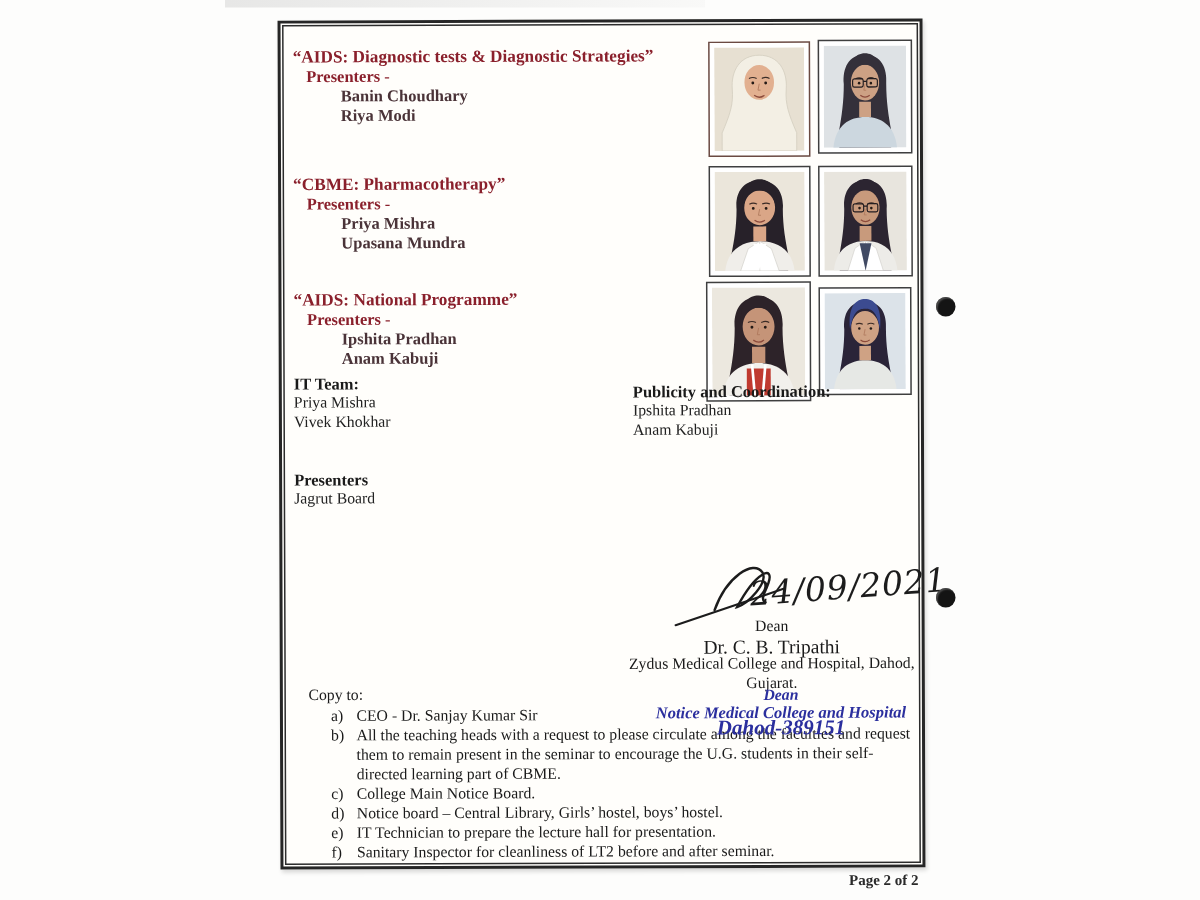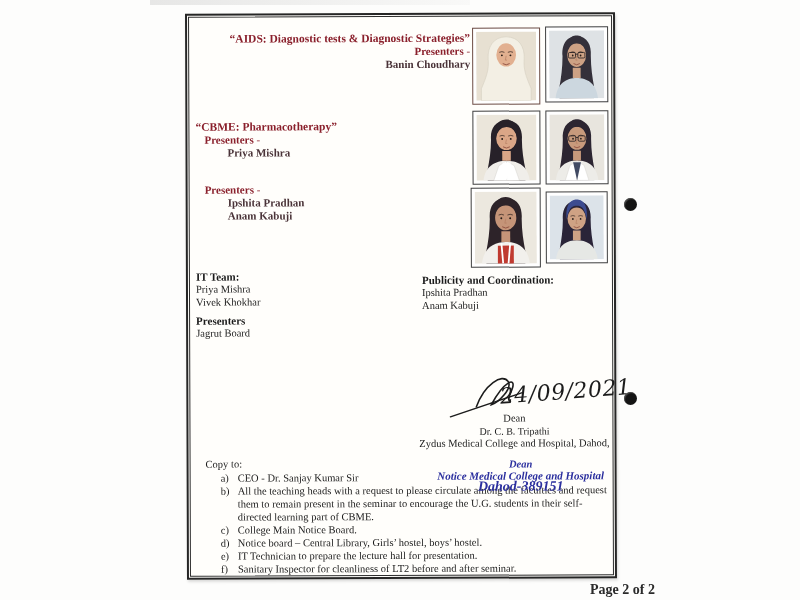--- a/index.html
+++ b/index.html
@@ -15,87 +15,90 @@
     box-sizing:border-box;background:#fffefb;
     border:2px solid #262626;
     transform:rotate(-0.2deg);
     box-shadow:1px 2px 3px rgba(0,0,0,0.15);
   }
   .page-inner{position:absolute;inset:1px;border:1px solid #2c2c2c;pointer-events:none;}
 
   
   .sections{position:absolute;left:8px;top:16px;width:275px;}
   .section{line-height:13px;}
-  .section:nth-child(1){margin-bottom:48px;text-align:right;}
+  .section:nth-child(1){margin-bottom:32px;}
   .section:nth-child(2){margin-bottom:24px;}
   .section-title{color:#8a202c;font-weight:bold;font-size:11.5px;line-height:14px;}
   .presenters-label{color:#8a202c;font-weight:bold;font-size:11px;margin-left:9px;line-height:13px;}
   .presenter-name{color:#4a3338;font-weight:bold;font-size:11px;margin-left:32px;line-height:13px;}
 
   .team{position:absolute;font-size:10.5px;line-height:12.5px;}
-  .team-it{left:8px;top:254px;}
+  .team-it{left:8px;top:234px;}
   .team-photo{left:8px;top:298px;}
-  .team-pub{left:234px;top:258px;}
+  .team-pub{left:234px;top:240px;}
   .team-label{font-weight:bold;font-size:11px;line-height:14px;}
   .team-member{color:#222;}
 
   
   .photo{position:absolute;box-sizing:border-box;border:1px solid #3f3f3f;background:#fff;padding:3px;}
   .photo-1{left:285px;top:13px;width:68px;height:77px;border-color:#6b4a42;}
   .photo-2{left:358px;top:12px;width:63px;height:76px;}
   .photo-3{left:285px;top:96px;width:68px;height:74px;}
   .photo-4{left:358px;top:96px;width:63px;height:74px;}
   .photo-5{left:283px;top:173px;width:70px;height:80px;}
   .photo-6{left:358px;top:177px;width:62px;height:72px;}
   .photo svg{display:block;width:100%;height:100%;}
 
   
   .sign-block{position:absolute;left:220px;top:352px;width:212px;text-align:center;font-size:10.5px;line-height:12.5px;}
   .sign-svg{display:block;margin-left:40px;width:180px;height:52px;overflow:visible;}
   .sign-dean{font-size:10.5px;margin-top:-6px;}
-  .sign-name{font-size:10px;}
+  .sign-name{font-size:13px;}
   .stamp{position:absolute;left:232px;top:444px;width:200px;text-align:center;color:#2b2f9e;font-weight:bold;font-style:italic;z-index:5;}
   .stamp-l1{font-size:10.5px;line-height:11px;}
   .stamp-l2{font-size:11px;line-height:12px;}
   .stamp-l3{font-size:14px;line-height:10px;}
 
   
   .copy-block{position:absolute;left:17px;top:442px;width:404px;font-size:10.5px;}
   .copy-label{line-height:14px;}
   .copy-item{display:flex;line-height:13px;}
   .copy-key{width:17px;margin-left:15px;flex:none;}
   .copy-text{flex:1;}
 
   
   .hole{position:absolute;width:13px;height:13px;border-radius:50%;background:#141414;box-shadow:inset 1px 1px 1px rgba(90,90,90,0.8);}
   .hole-top{left:624px;top:198px;}
   .hole-bottom{left:624px;top:392px;}
-  .page-number{position:absolute;left:590px;top:582px;font-size:14px;font-weight:bold;color:#2a2a2a;}
+  .page-number{position:absolute;left:566px;top:582px;font-size:10px;font-weight:bold;color:#2a2a2a;}
   .top-smudge{position:absolute;left:150px;top:0;width:320px;height:5px;background:linear-gradient(to right,rgba(130,130,130,0.18),rgba(170,170,170,0.05));}
 </style>
 </head>
 <body>
 
 <div class="top-smudge"></div>
 
 <div class="scan-page">
   <div class="page-inner"></div>
 
   <div class="sections">
     <div class="section">
       <div class="section-title">“AIDS: Diagnostic tests &amp; Diagnostic Strategies”</div>
       <div class="presenters-label">Presenters -</div>
       <div class="presenter-name">Banin Choudhary</div>
+      <div class="presenter-name">Riya Modi</div>
     </div>
     <div class="section">
       <div class="section-title">“CBME: Pharmacotherapy”</div>
       <div class="presenters-label">Presenters -</div>
       <div class="presenter-name">Priya Mishra</div>
+      <div class="presenter-name">Upasana Mundra</div>
     </div>
     <div class="section">
+      <div class="section-title">“AIDS: National Programme”</div>
       <div class="presenters-label">Presenters -</div>
       <div class="presenter-name">Ipshita Pradhan</div>
       <div class="presenter-name">Anam Kabuji</div>
     </div>
   </div>
 
   <div class="photo photo-1">
       <svg viewBox="0 0 70 80" preserveAspectRatio="none">
         <rect x="0" y="0" width="70" height="80" fill="#e7e0d2"></rect>
         <path d="M35 6 C20 6 13 18 14 32 C15 44 12 52 6 66 L6 80 L64 80 L64 66 C58 52 55 44 56 32 C57 18 50 6 35 6 Z" fill="#f3efe4" stroke="#d6d0c2" stroke-width="0.7"></path>
@@ -221,20 +224,21 @@
 
   <div class="sign-block">
     <svg class="sign-svg" viewBox="0 0 180 52">
       <path d="M28 40 C36 18 54 6 60 15 C64 22 50 36 43 38 C56 14 68 10 64 22 C62 28 58 33 62 35" fill="none" stroke="#1c1c1c" stroke-width="1.6" stroke-linecap="round"></path>
       <path d="M2 50 L74 26" fill="none" stroke="#1c1c1c" stroke-width="1.4" stroke-linecap="round"></path>
       <text x="52" y="37" transform="rotate(-4 52 37)" font-family="DejaVu Serif, serif" font-style="italic" font-size="22" fill="#1c1c1c" letter-spacing="0.5">24/09/2021</text>
     </svg>
     <div class="sign-dean">Dean</div>
     <div class="sign-name">Dr. C. B. Tripathi</div>
     <div>Zydus Medical College and Hospital, Dahod,</div>
+    <div>Gujarat.</div>
   </div>
 
   <div class="stamp">
     <div class="stamp-l1">Dean</div>
     <div class="stamp-l2">Notice Medical College and Hospital</div>
     <div class="stamp-l3">Dahod-389151</div>
   </div>
 
   <div class="copy-block">
     <div class="copy-label">Copy to:</div>

